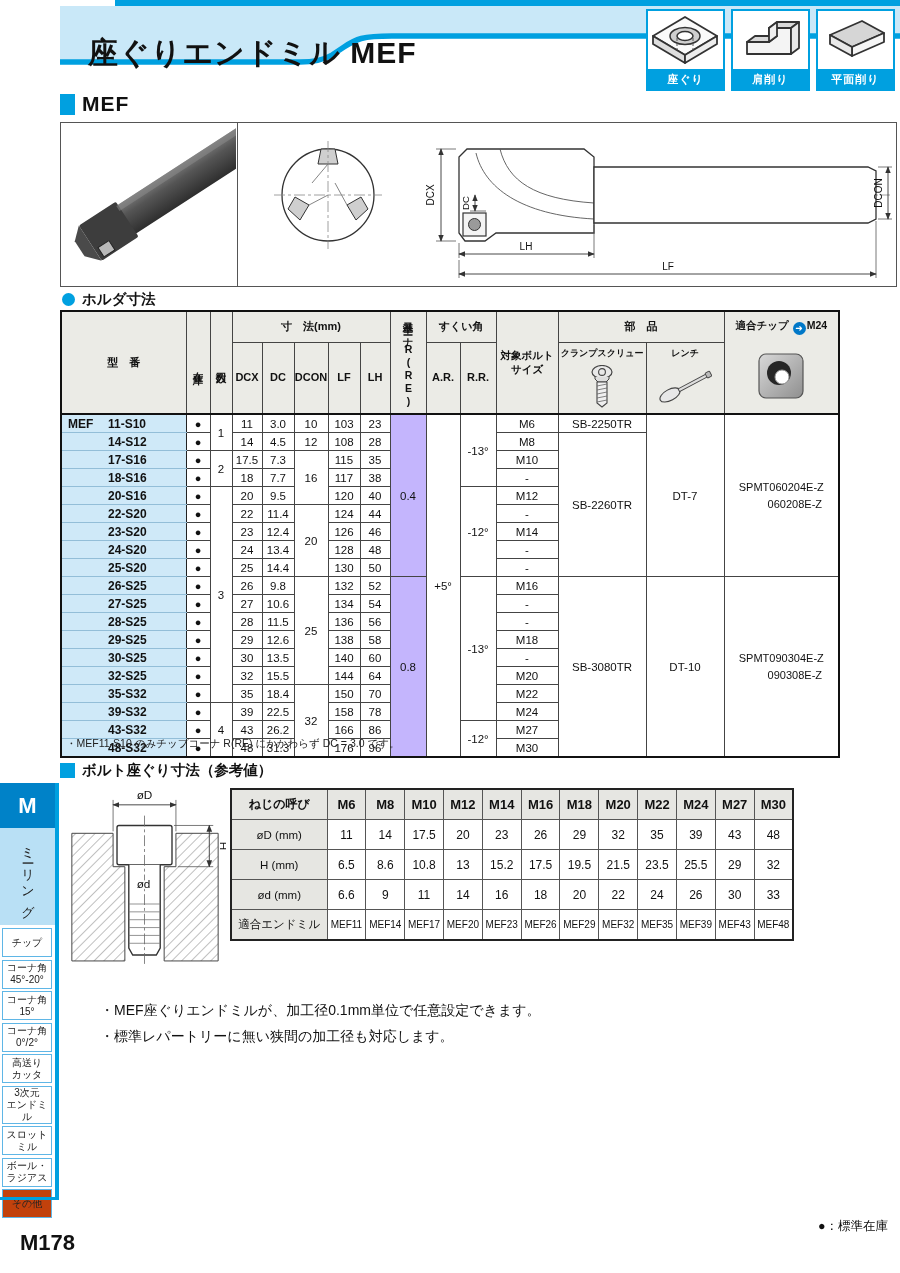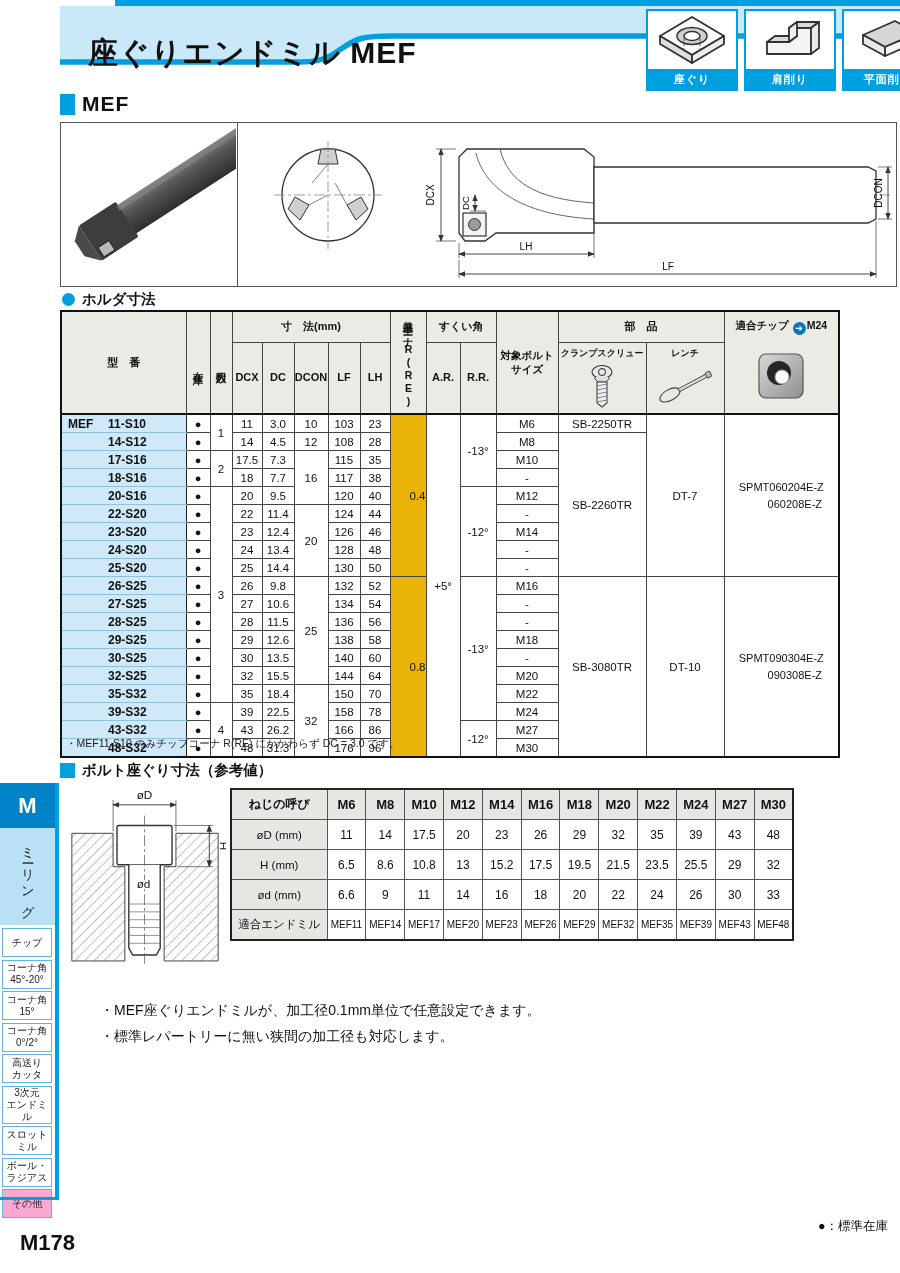--- a/index.html
+++ b/index.html
@@ -7,21 +7,21 @@
   .page{position:relative;width:900px;height:1273px;background:#fff;overflow:hidden;}
 
   
   .top-strip{position:absolute;left:115px;top:0;width:785px;height:6px;background:#00a0e0;}
   .band{position:absolute;left:60px;top:6px;width:840px;height:62px;}
   .band svg{position:absolute;left:0;top:0;}
   .page-title{position:absolute;left:88px;top:13px;font-size:30px;font-weight:bold;letter-spacing:1px;white-space:nowrap;}
 
   
   .usage-icons{position:absolute;left:646px;top:9px;display:flex;gap:6px;}
-  .uicon{width:92px;height:82px;background:#fff;border:2px solid #00a0e0;box-sizing:border-box;display:flex;flex-direction:column;}
+  .uicon{width:79px;height:82px;background:#fff;border:2px solid #00a0e0;box-sizing:border-box;display:flex;flex-direction:column;}
   .uicon .art{flex:1;display:flex;align-items:center;justify-content:center;}
   .uicon .ulabel{height:20px;background:#00a0e0;color:#fff;font-size:11px;font-weight:bold;display:flex;align-items:center;justify-content:center;letter-spacing:1px;}
 
   
   .mef-head{position:absolute;left:60px;top:92px;display:flex;align-items:center;}
   .bluesq{width:15px;height:21px;background:#00a0e0;margin-right:7px;}
   .mef-head .t{font-size:21px;font-weight:bold;letter-spacing:1px;}
 
   
   .diagram-box{position:absolute;left:60px;top:122px;width:837px;height:165px;border:1px solid #555;box-sizing:border-box;display:flex;}
@@ -46,21 +46,21 @@
   #holder-table .small{font-size:9px;font-weight:bold;}
   #holder-table .boltH{font-size:10.5px;padding:0 3px;}
   #holder-table .chipH{font-size:10.5px;white-space:nowrap;}
   #holder-table .no-bb{border-bottom-style:hidden;}
   #holder-table .no-bt{border-top-style:hidden;}
   #holder-table tbody td{height:17px;background:#fff;}
   #holder-table td.model{background:#cfe9f8;text-align:left;border-bottom:1px solid #93bed8;border-right:1.5px solid #222;}
   #holder-table td.model .pre{display:inline-block;width:46px;padding-left:6px;font-weight:bold;font-size:12px;box-sizing:border-box;}
   #holder-table td.model .mnum{font-weight:bold;font-size:12px;}
   #holder-table td.stock{font-size:11px;}
-  #holder-table td.recol{background:#eab308;text-align:right;}
+  #holder-table td.recol{background:#c4b5fd;}
   #holder-table td.chipcell{font-size:11px;line-height:1.5;}
   #holder-table td.chipcell .l1{text-align:center;}
   #holder-table td.chipcell .l2{text-align:right;padding-right:16px;}
   .linkdot{display:inline-block;width:13px;height:13px;border-radius:50%;background:#0078c8;color:#fff;font-size:9px;line-height:13px;text-align:center;vertical-align:-2px;margin:0 1px;}
   .linkdot::before{content:"➜";}
   .footnote{position:absolute;left:66px;top:737px;font-size:10.5px;color:#222;}
 
   
   #bolt-table{position:absolute;left:230px;top:788px;width:564px;border-collapse:collapse;table-layout:fixed;border:2px solid #222;}
   #bolt-table th,#bolt-table td{border:1px solid #555;text-align:center;vertical-align:middle;height:29px;padding:0;}
@@ -79,21 +79,21 @@
   .series-head .ref{font-size:15px;font-weight:bold;margin:0 1px;}
   .series-bullets{margin:10px 0 0 40px;font-size:14px;line-height:1.85;}
 
   
   .side-line{position:absolute;left:55px;top:783px;width:3.5px;height:417px;background:#00a0e0;}
   .side-tab{position:absolute;left:0;top:783px;width:55px;height:45px;background:#0082c8;color:#fff;font-size:22px;font-weight:bold;display:flex;align-items:center;justify-content:center;}
   .side-cat{position:absolute;left:0;top:828px;width:55px;height:97px;background:#b9e0f5;display:flex;align-items:center;justify-content:center;}
   .side-cat .vtext2{writing-mode:vertical-rl;text-orientation:upright;font-size:13px;letter-spacing:3px;color:#222;}
   #side-items{position:absolute;left:2px;top:928px;width:50px;display:flex;flex-direction:column;gap:2.5px;}
   .side-item{border:1.5px solid #5fb6e6;background:#fff;min-height:27px;display:flex;flex-direction:column;align-items:center;justify-content:center;font-size:10px;line-height:1.2;color:#222;text-align:center;padding:0 0;}
-  .side-item.active{background:#f9a8d4;}
+  .side-item.active{background:#c2410c;}
   .side-bottom{position:absolute;left:0;top:1197px;width:58px;height:3px;background:#00a0e0;}
 
   
   .page-num{position:absolute;left:20px;top:1230px;font-size:22px;font-weight:bold;}
   .stock-legend{position:absolute;right:12px;top:1218px;font-size:12.5px;}
 </style>
 </head>
 <body>
 
 <div class="page">

